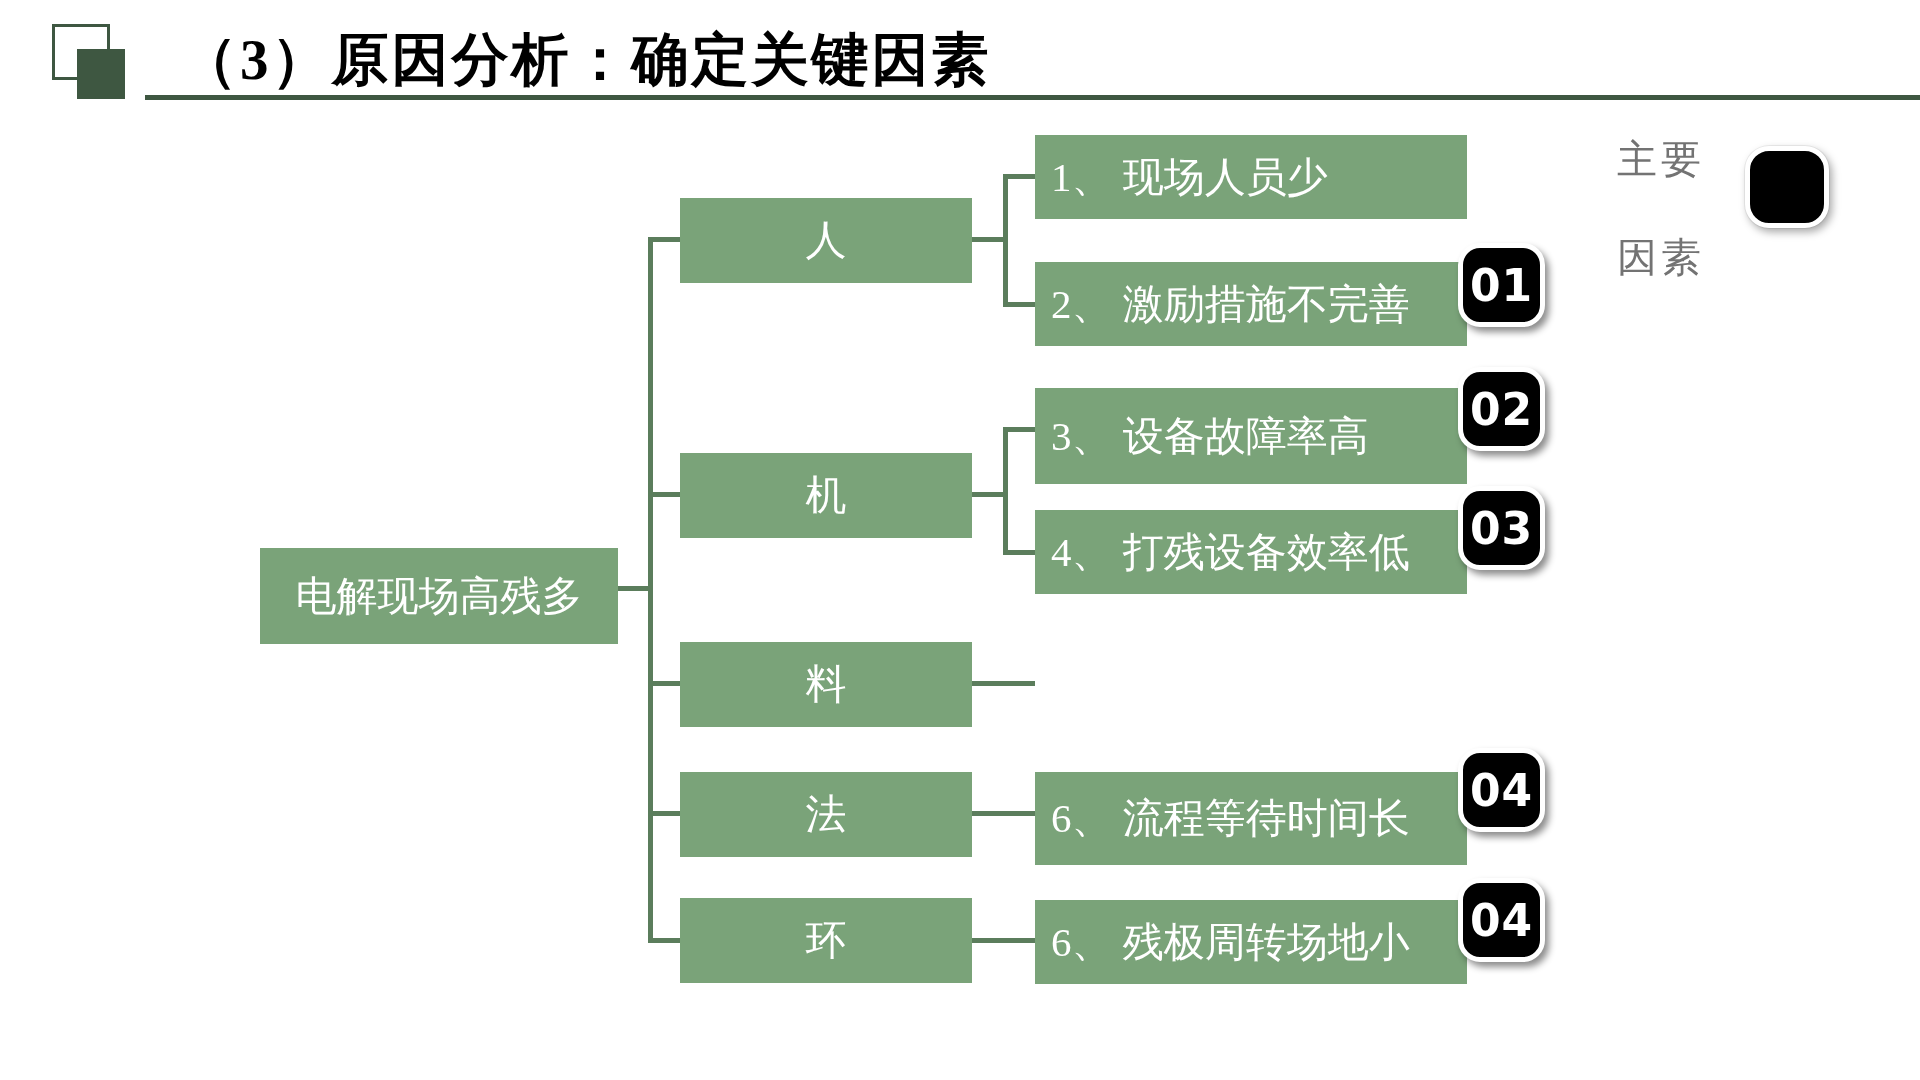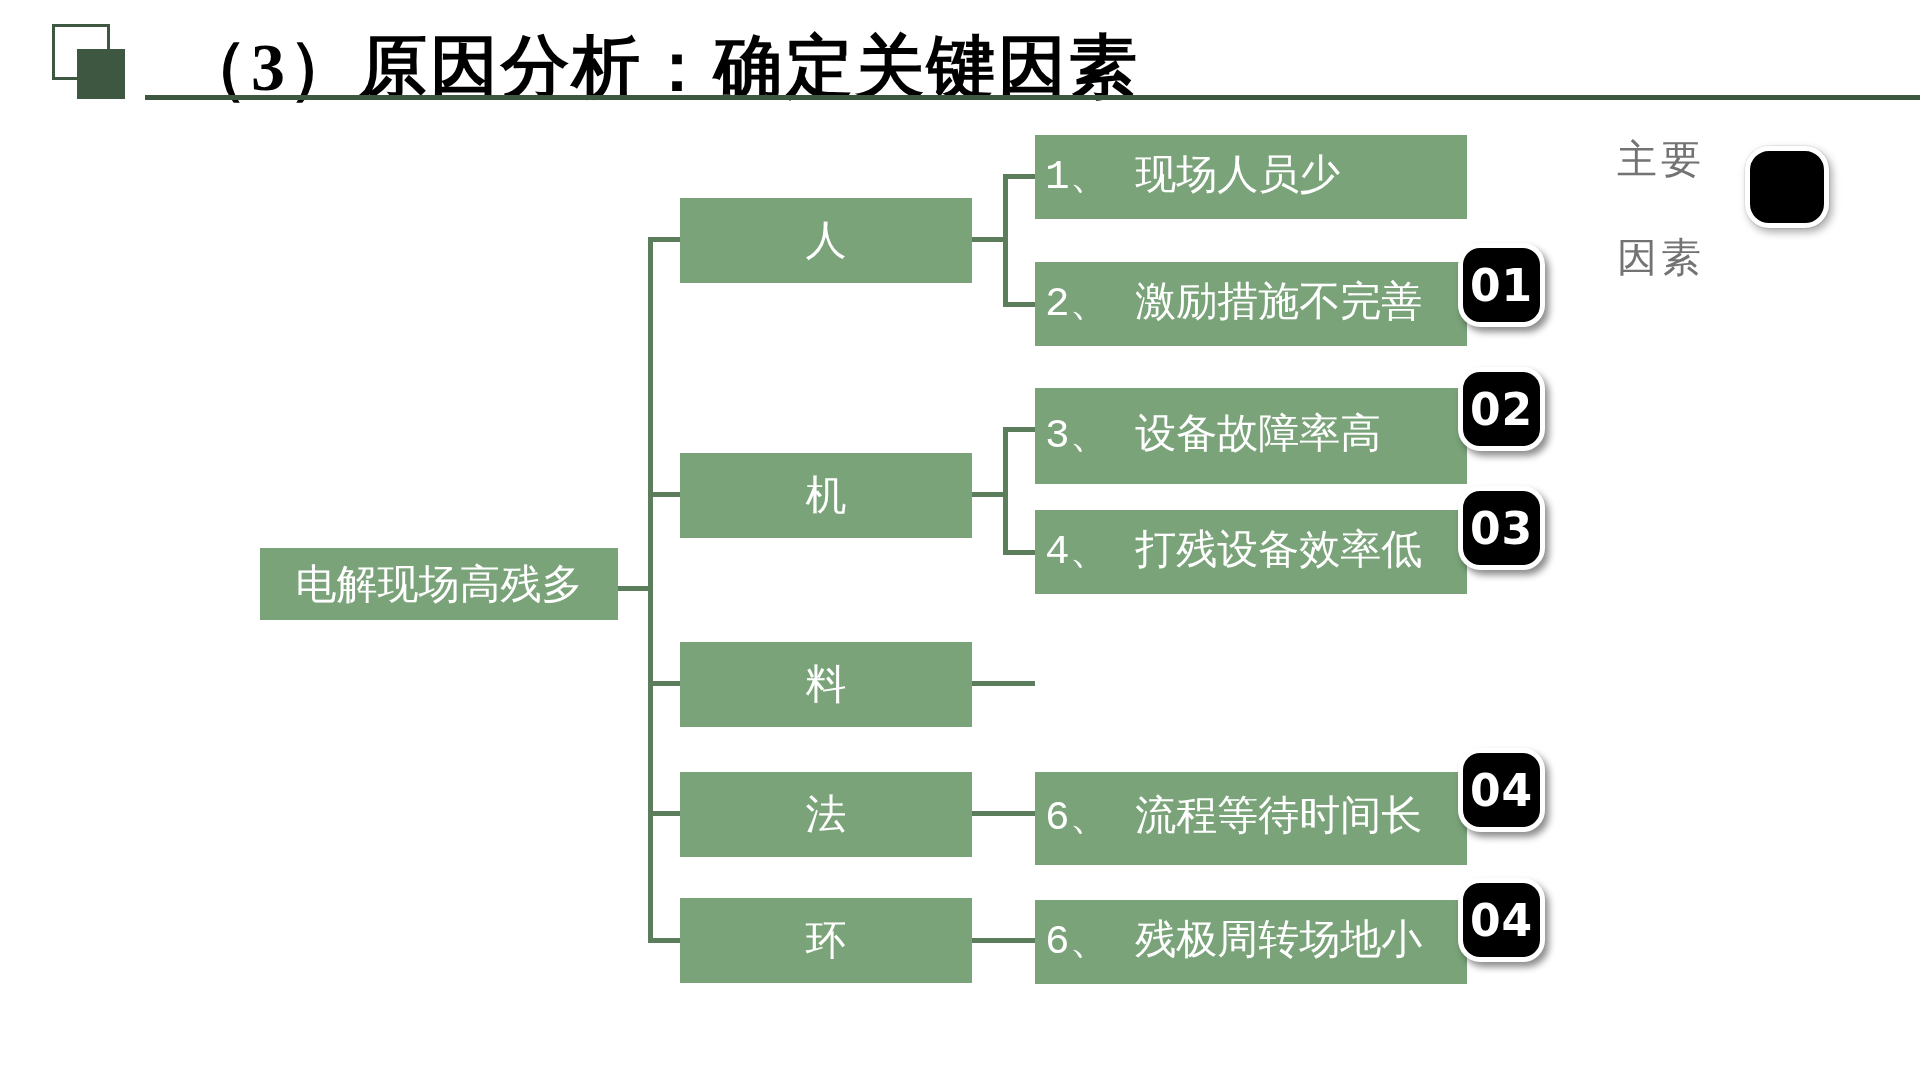--- a/index.html
+++ b/index.html
@@ -24,39 +24,39 @@
   .icon-outline{
     position:absolute;left:52px;top:24px;width:52px;height:50px;
     border:3px solid var(--dark);background:transparent;
   }
   .icon-filled{
     position:absolute;left:77px;top:49px;width:48px;height:50px;
     background:var(--dark);
   }
   .page-title{
     position:absolute;left:180px;top:22px;margin:0;
-    font-size:68px;font-weight:bold;color:var(--title-text);
+    font-size:57px;font-weight:bold;color:var(--title-text);
     letter-spacing:3px;white-space:nowrap;
   }
   .title-underline{
     position:absolute;left:145px;top:95px;width:1775px;height:5px;
     background:var(--dark);
   }
 
   
   .node{
     position:absolute;
     background:var(--box);
     color:var(--node-text);
     display:flex;align-items:center;
     font-size:41px;line-height:1;
     white-space:nowrap;
   }
   .node.centered{justify-content:center;}
-  .node.item{justify-content:flex-start;padding-left:10px;box-sizing:border-box;font-family:Liberation Mono, monospace;}
+  .node.item{justify-content:flex-start;padding-left:16px;box-sizing:border-box;}
   .cline{position:absolute;background:var(--line);}
 
   .badge{
     position:absolute;width:77px;height:74px;
     background:var(--badge-bg);
     border:5px solid #ffffff;
     border-radius:22px;
     box-shadow:4px 5px 7px rgba(0,0,0,0.45);
     display:flex;align-items:center;justify-content:center;
     color:var(--badge-text);
@@ -103,21 +103,21 @@
 
   <div class="cline" style="left:972px;top:492px;width:31px;height:5px;"></div>
   <div class="cline" style="left:1003px;top:427px;width:5px;height:128px;"></div>
   <div class="cline" style="left:1003px;top:427px;width:32px;height:5px;"></div>
   <div class="cline" style="left:1003px;top:550px;width:32px;height:5px;"></div>
 
   <div class="cline" style="left:972px;top:681px;width:63px;height:5px;"></div>
   <div class="cline" style="left:972px;top:811px;width:63px;height:5px;"></div>
   <div class="cline" style="left:972px;top:938px;width:63px;height:5px;"></div>
 
-  <div class="node centered" style="left:260px;top:548px;width:358px;height:72px;">电解现场高残多</div>
+  <div class="node centered" style="left:260px;top:548px;width:358px;height:96px;">电解现场高残多</div>
 
   <div class="node centered" style="left:680px;top:198px;width:292px;height:85px;">人</div>
   <div class="node centered" style="left:680px;top:453px;width:292px;height:85px;">机</div>
   <div class="node centered" style="left:680px;top:642px;width:292px;height:85px;">料</div>
   <div class="node centered" style="left:680px;top:772px;width:292px;height:85px;">法</div>
   <div class="node centered" style="left:680px;top:898px;width:292px;height:85px;">环</div>
 
   <div class="node item" style="left:1035px;top:135px;width:432px;height:84px;">1、 现场人员少</div>
   <div class="node item" style="left:1035px;top:262px;width:432px;height:84px;">2、 激励措施不完善</div>
   <div class="node item" style="left:1035px;top:388px;width:432px;height:96px;">3、 设备故障率高</div>

